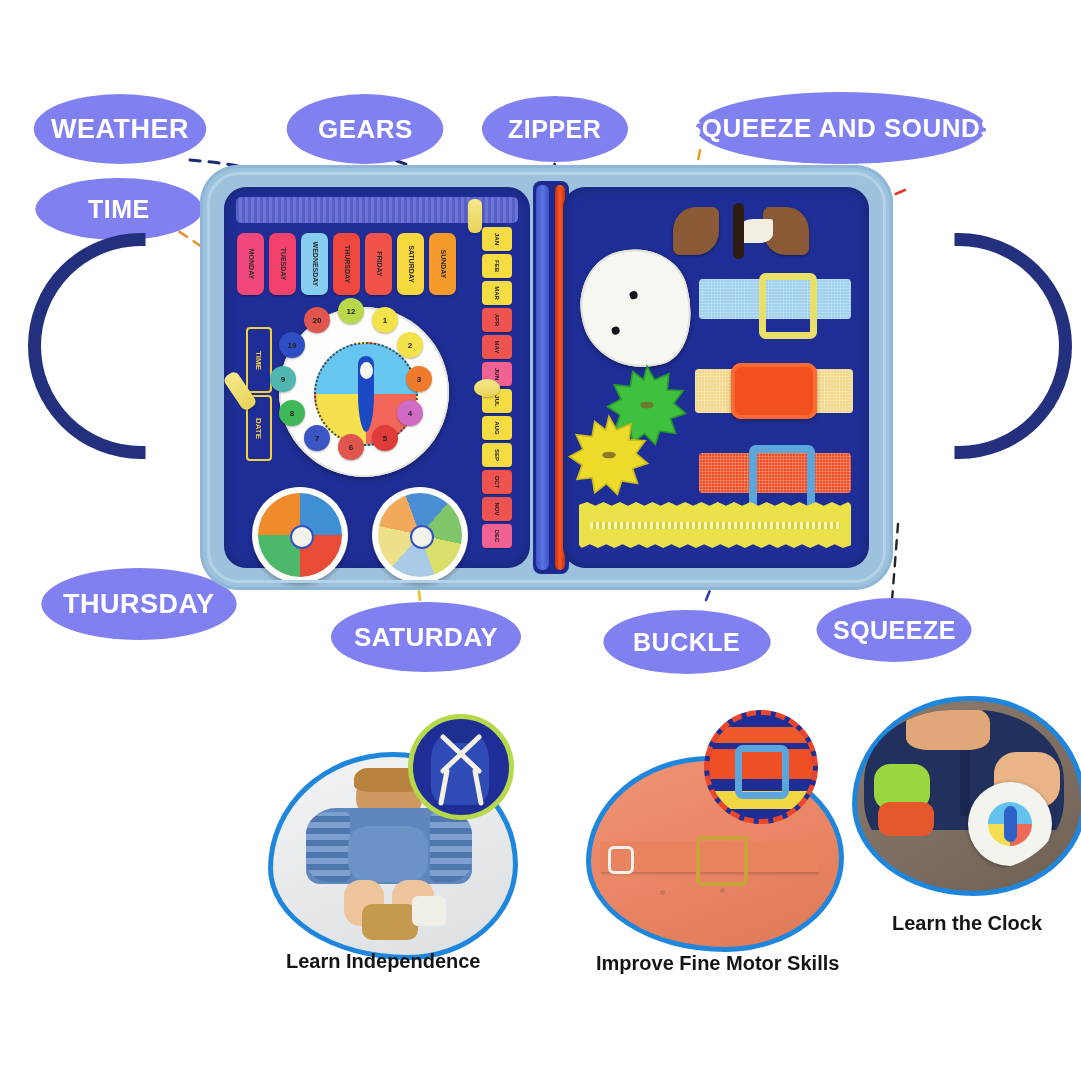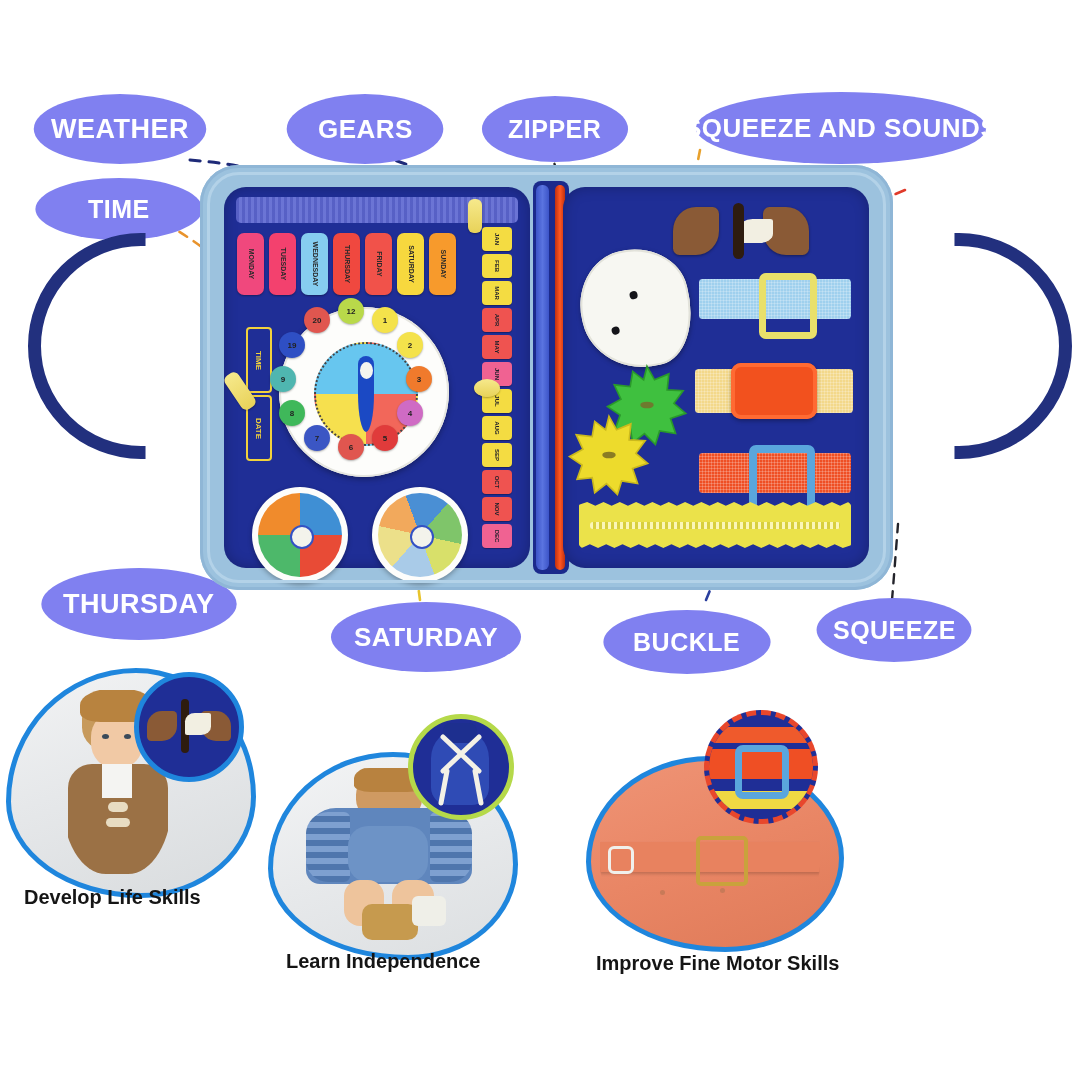--- a/index.html
+++ b/index.html
@@ -403,44 +403,20 @@
         <div class="buckle" style="left:186px;top:258px;width:50px;height:56px;border:8px solid #5aa6dd;"></div>
 
         <div class="zipper">
           <div class="track"></div>
         </div>
       </div>
 
     </div>
   </div>
 
-  <div class="photo" style="left:6px;top:668px;width:240px;height:220px;">
-    <div class="cloudshape" style="border-radius:52% 48% 46% 54%/58% 56% 44% 42%;
-                background:linear-gradient(160deg,#f2f3f4 0%,#e6e8ea 45%,#d9dcde 100%);">
-    </div>
-    <div style="position:absolute;left:56px;top:22px;width:110px;height:184px;overflow:hidden;
-                border-radius:0 0 40% 40%;">
-      <div style="position:absolute;left:20px;top:0;width:70px;height:62px;background:#c79a5c;border-radius:46% 46% 40% 40%;"></div>
-      <div style="position:absolute;left:29px;top:22px;width:52px;height:56px;background:#f1c9a5;border-radius:44%;"></div>
-      <div style="position:absolute;left:18px;top:-2px;width:74px;height:34px;background:#b8833f;border-radius:50% 50% 28% 28%;"></div>
-      <div style="position:absolute;left:40px;top:44px;width:7px;height:5px;background:#3a4a5a;border-radius:50%;"></div>
-      <div style="position:absolute;left:62px;top:44px;width:7px;height:5px;background:#3a4a5a;border-radius:50%;"></div>
-      <div style="position:absolute;left:6px;top:74px;width:100px;height:110px;background:#9b7145;border-radius:24px 24px 0 0;"></div>
-      <div style="position:absolute;left:40px;top:74px;width:30px;height:34px;background:#f4f4f2;"></div>
-      <div style="position:absolute;left:46px;top:112px;width:20px;height:10px;background:#e8dcc2;border-radius:5px;"></div>
-      <div style="position:absolute;left:44px;top:128px;width:24px;height:9px;background:#e8dcc2;border-radius:5px;"></div>
-    </div>
-    <div class="inset" style="left:128px;top:4px;width:100px;height:100px;border:5px solid #1f86dd;background:#1f2e96;">
-      <div style="position:absolute;left:8px;top:34px;width:30px;height:30px;background:#8a5a36;border-radius:50% 14% 50% 14%;"></div>
-      <div style="position:absolute;right:8px;top:34px;width:30px;height:30px;background:#8a5a36;border-radius:14% 50% 14% 50%;"></div>
-      <div style="position:absolute;left:42px;top:22px;width:8px;height:54px;background:#2e1c10;border-radius:5px;"></div>
-      <div style="position:absolute;left:46px;top:36px;width:26px;height:22px;background:#f2efe2;border-radius:38% 8% 38% 8%;"></div>
-    </div>
-    <div class="capt" style="left:18px;top:218px;font-size:20px;">Develop Life Skills</div>
-  </div>
 
   <div class="photo" style="left:586px;top:756px;width:248px;height:186px;">
     <div class="cloudshape" style="border-radius:48% 52% 46% 54%/54% 52% 48% 46%;
                 background:linear-gradient(160deg,#ef9476 0%,#e98665 50%,#df7a58 100%);"></div>
     <div style="position:absolute;left:14px;top:24px;right:14px;bottom:18px;overflow:hidden;border-radius:40%;">
       <div style="position:absolute;left:0;top:62px;right:0;height:30px;background:#e8825f;
                   box-shadow:0 2px 3px rgba(0,0,0,.18);"></div>
       <div style="position:absolute;left:96px;top:56px;width:44px;height:42px;border:4px solid #c9a23c;border-radius:5px;"></div>
       <div style="position:absolute;left:8px;top:66px;width:20px;height:22px;border:3px solid #f0f0ec;border-radius:6px;"></div>
       <div style="position:absolute;left:60px;top:110px;width:5px;height:5px;background:#c87a58;border-radius:50%;"></div>
@@ -475,14 +451,32 @@
     <div class="inset" style="left:140px;top:-38px;width:96px;height:96px;border:5px solid #b5d94a;background:#1f2e96;">
       <div style="position:absolute;left:18px;top:10px;width:58px;height:76px;background:#2f4bb5;border-radius:30px 30px 18px 18px;"></div>
       <div style="position:absolute;left:30px;top:4px;width:34px;height:20px;background:#1d2f8f;border-radius:8px;"></div>
       <svg style="position:absolute;inset:0;" viewBox="0 0 96 96">
         <path d="M30 18 L66 52 M66 18 L30 52 M34 52 L28 84 M62 52 L68 84" stroke="#f3f1e6" stroke-width="5" fill="none" stroke-linecap="round"></path>
       </svg>
     </div>
     <div class="capt" style="left:18px;top:198px;font-size:20px;">Learn Independence</div>
   </div>
 
+  <div class="photo" style="left:852px;top:696px;width:224px;height:190px;">
+    <div class="cloudshape" style="border-radius:50% 48% 48% 52%/54% 54% 46% 46%;
+                background:linear-gradient(150deg,#8c7b6c 0%,#7d6d60 60%,#6e5f54 100%);"></div>
+    <div style="position:absolute;left:12px;top:14px;right:12px;bottom:14px;overflow:hidden;border-radius:44%;">
+      <div style="position:absolute;left:0;top:0;right:0;height:120px;background:#22305e;"></div>
+      <div style="position:absolute;left:10px;top:54px;width:56px;height:46px;background:#9ad63f;border-radius:16px;"></div>
+      <div style="position:absolute;left:14px;top:92px;width:56px;height:34px;background:#e4582c;border-radius:12px;"></div>
+      <div style="position:absolute;left:96px;top:10px;width:10px;height:96px;background:#1a2750;"></div>
+      <div style="position:absolute;left:42px;top:-6px;width:84px;height:46px;background:#e0a878;border-radius:40% 40% 26% 26%;"></div>
+      <div style="position:absolute;right:4px;top:42px;width:66px;height:56px;background:#eab487;border-radius:22px;"></div>
+      <div style="position:absolute;left:104px;bottom:6px;width:84px;height:84px;background:#f4f4ef;border-radius:50%;
+                  box-shadow:0 1px 4px rgba(0,0,0,.35);"></div>
+      <div style="position:absolute;left:124px;bottom:26px;width:44px;height:44px;border-radius:50%;
+                  background:conic-gradient(from 0deg,#63c3ec 0 25%,#ef6a56 25% 50%,#f2de4e 50% 75%,#63c3ec 75% 100%);"></div>
+      <div style="position:absolute;left:140px;bottom:30px;width:13px;height:36px;background:#2f62c8;border-radius:7px;"></div>
+    </div>
+    <div class="capt" style="left:40px;top:216px;font-size:20px;">Learn the Clock</div>
+  </div>
 
 </div>
 
 </body></html>

